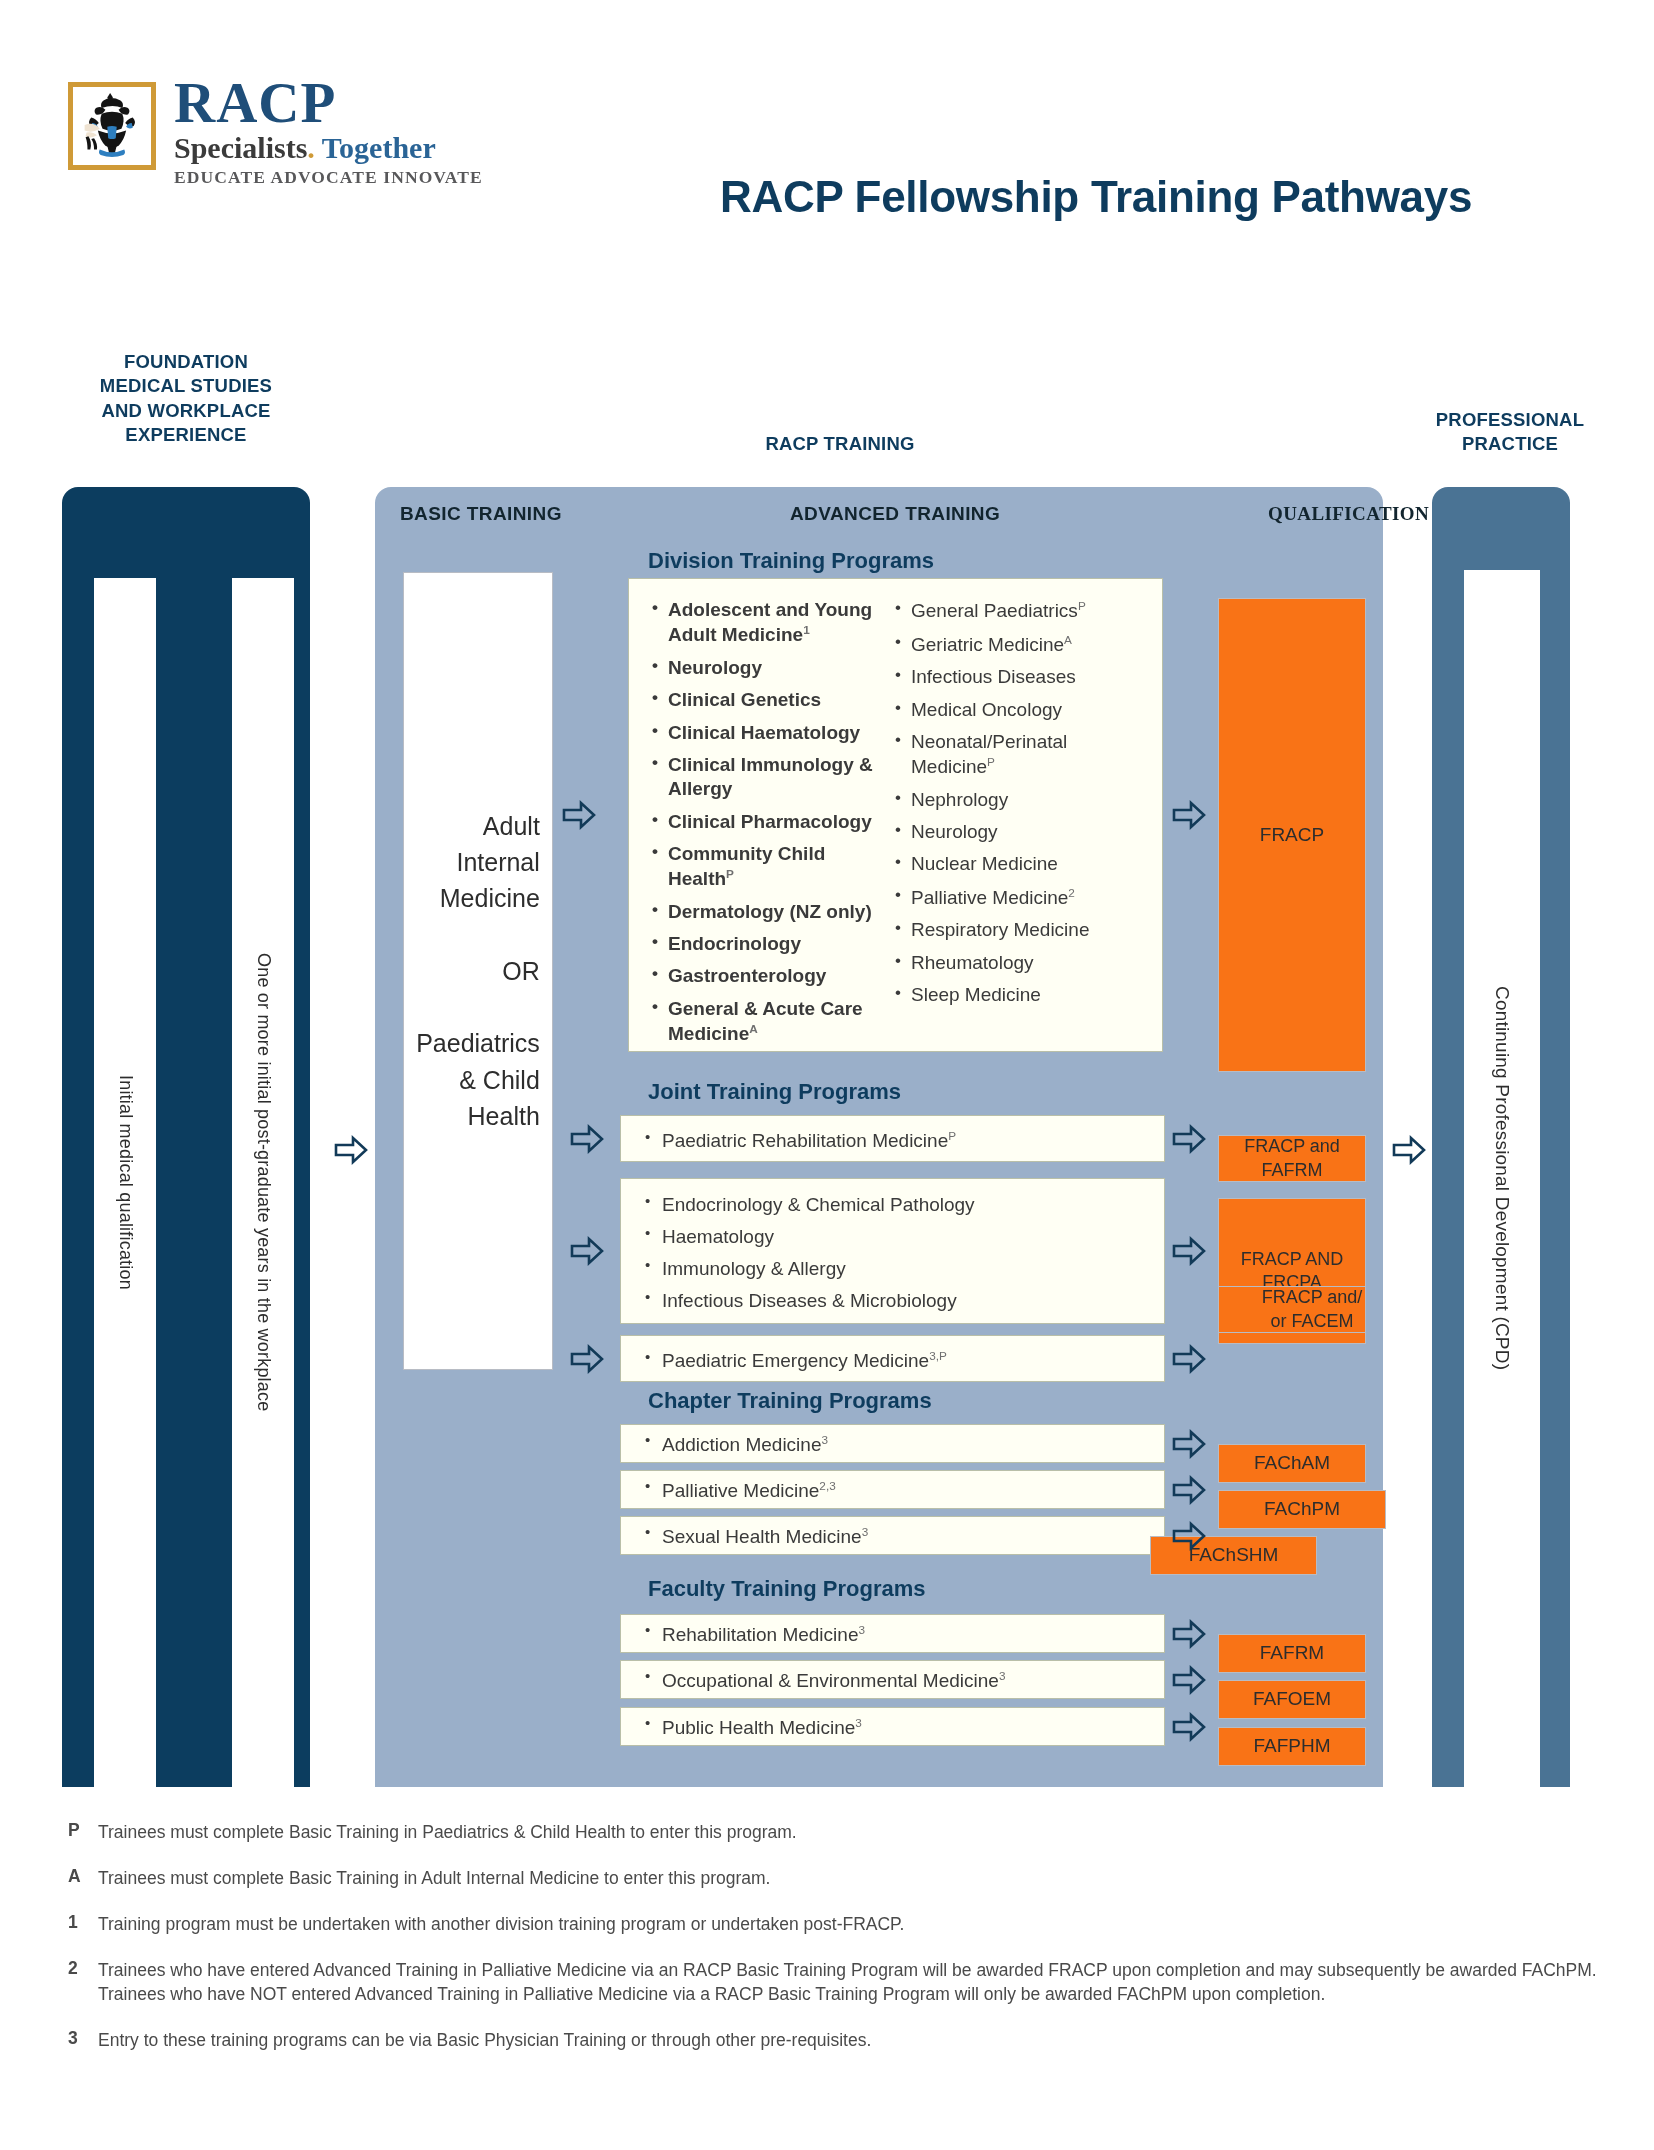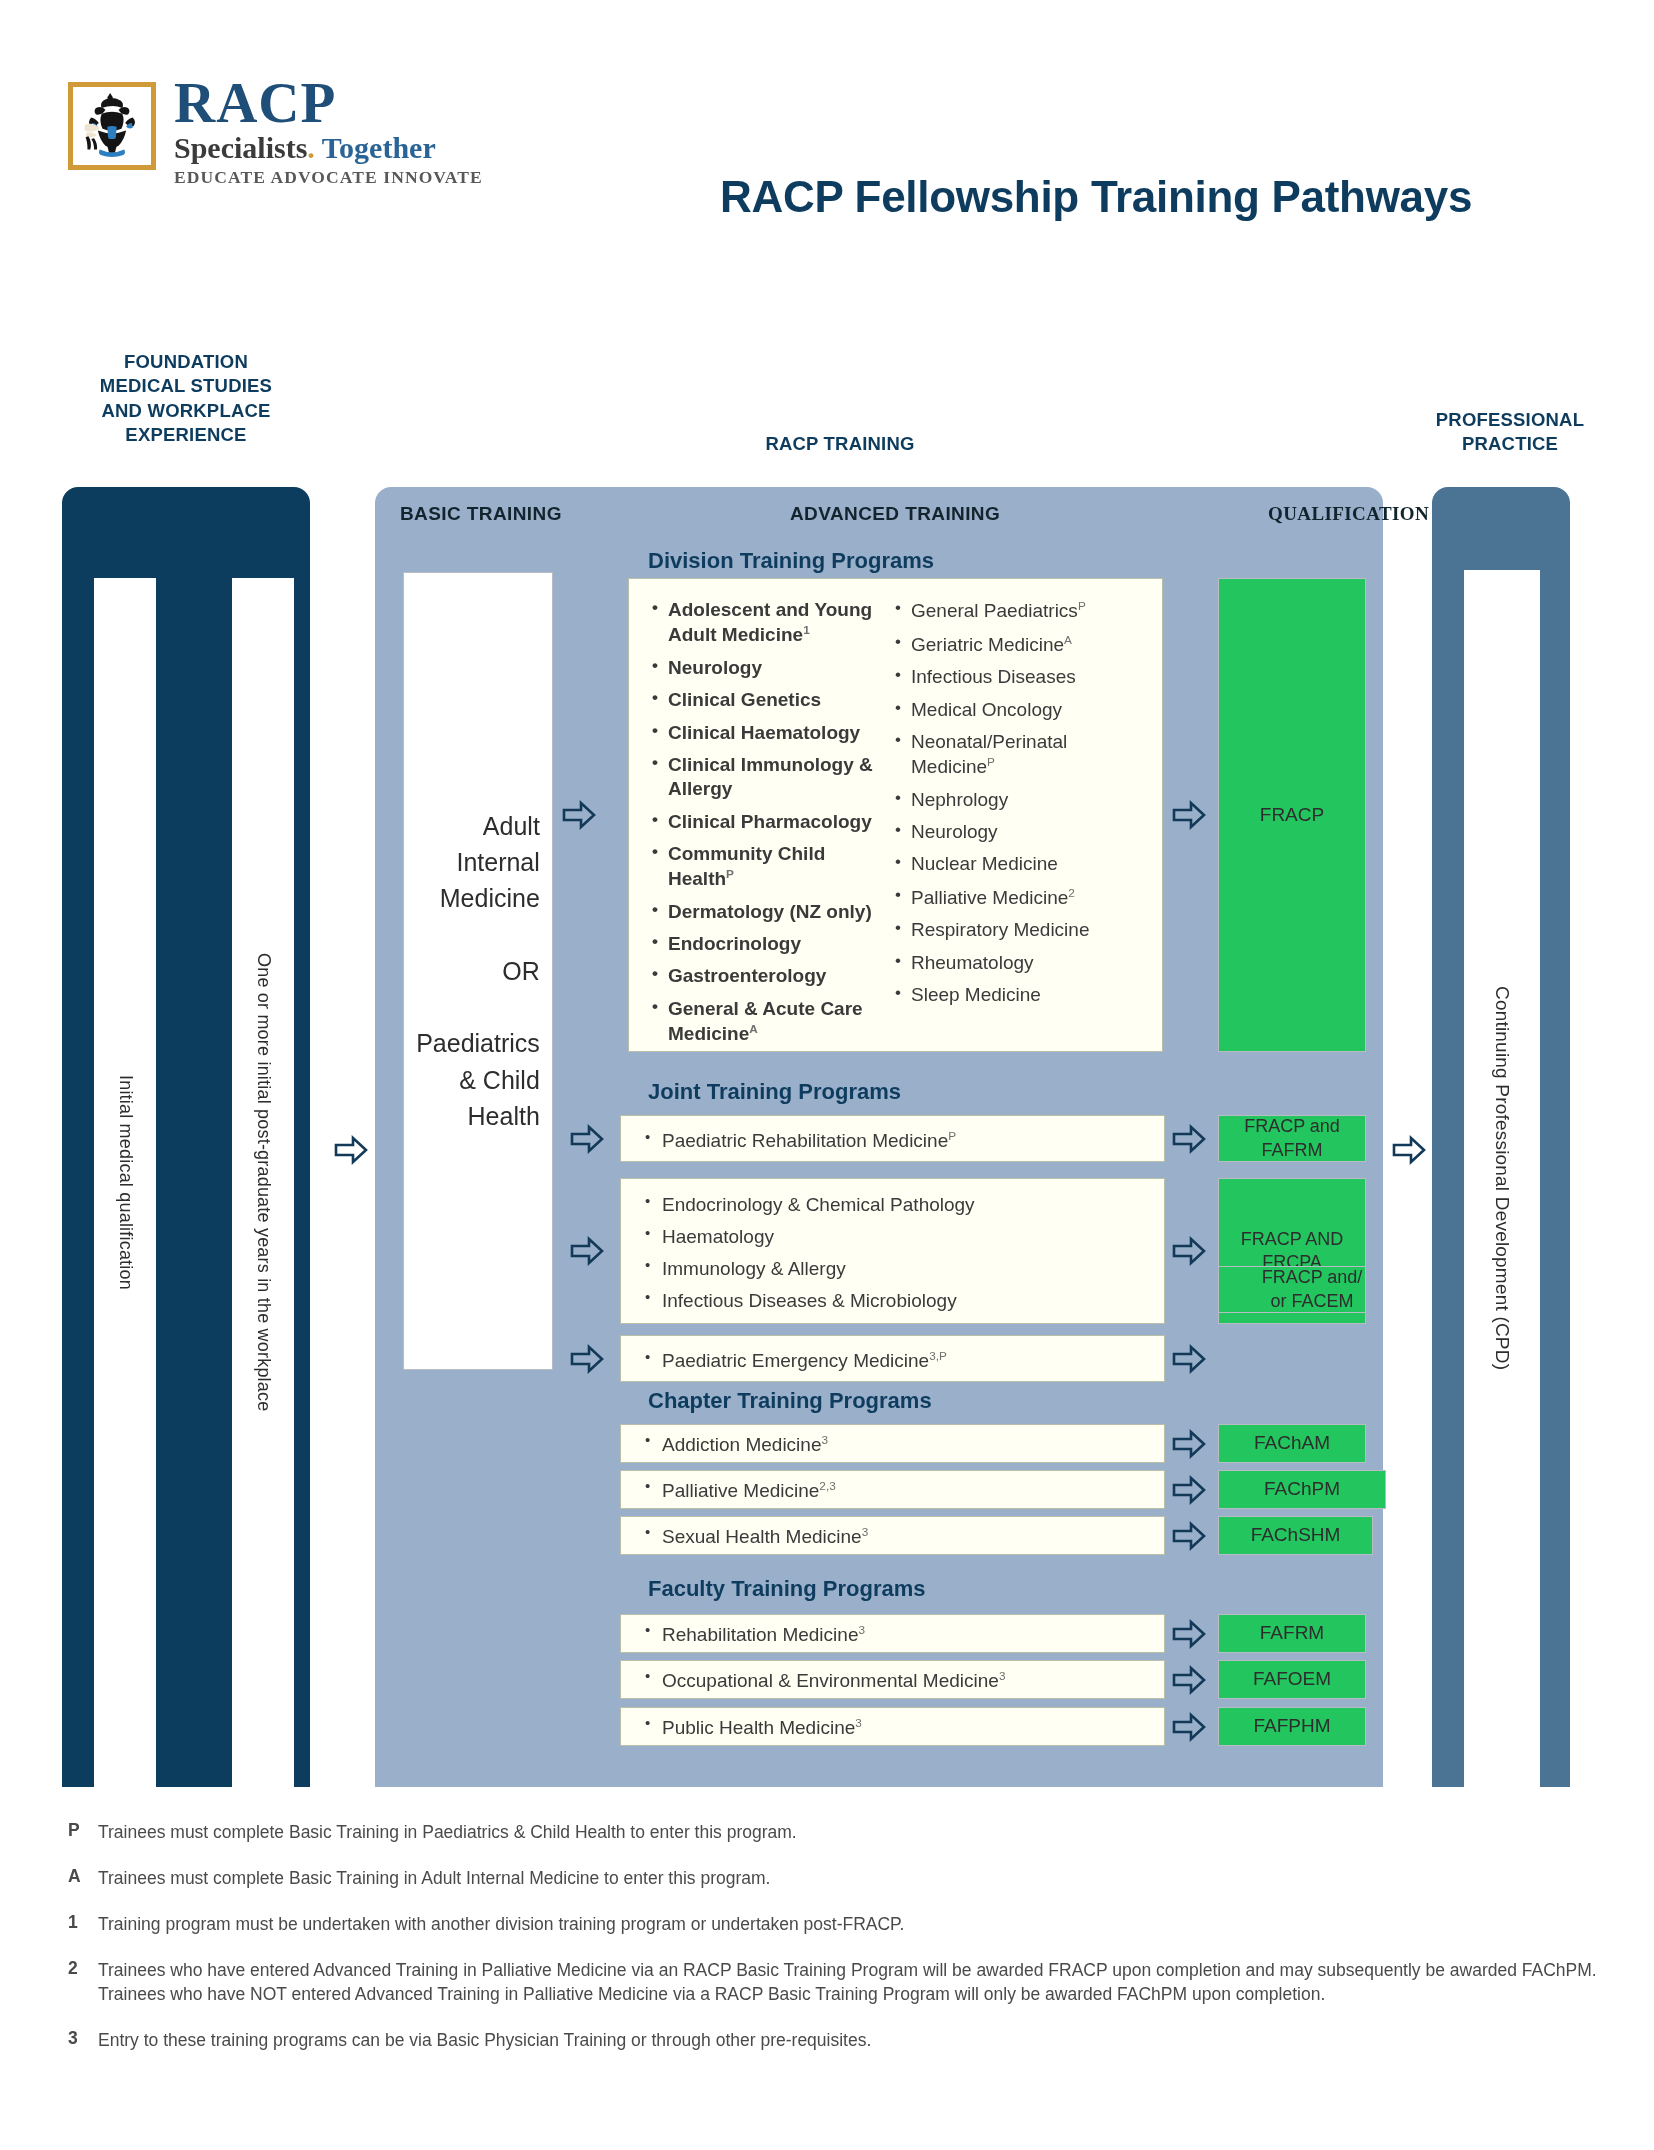--- a/index.html
+++ b/index.html
@@ -174,36 +174,37 @@
   #box-ch1      { left: 620px; top: 1424px; width: 545px; height: 39px; }
   #box-ch2      { left: 620px; top: 1470px; width: 545px; height: 39px; }
   #box-ch3      { left: 620px; top: 1516px; width: 545px; height: 39px; }
   #box-fa1      { left: 620px; top: 1614px; width: 545px; height: 39px; }
   #box-fa2      { left: 620px; top: 1660px; width: 545px; height: 39px; }
   #box-fa3      { left: 620px; top: 1707px; width: 545px; height: 39px; }
 
   
   .qbox {
     position: absolute;
-    background: #22c55e;
+    background: #f97316;
     border: 1.5px solid #b8bcc4;
     display: flex; align-items: center; justify-content: center;
     text-align: center;
     font-size: 19px;
     color: #2d2d2d;
     line-height: 1.3;
     white-space: pre-line;
+    margin-top: 20px;
   }
   #q-fracp      { left: 1218px; top: 578px; width: 148px; height: 474px; }
   #q-fafrm      { left: 1218px; top: 1115px; width: 148px; height: 47px; font-size: 18px; }
   #q-frcpa      { left: 1218px; top: 1178px; width: 148px; height: 146px; font-size: 18px; }
   #q-facem      { left: 1218px; top: 1266px; width: 148px; height: 47px; font-size: 18px; padding-left: 40px; }
   #q-facham     { left: 1218px; top: 1424px; width: 148px; height: 39px; }
   #q-fachpm     { left: 1218px; top: 1470px; width: 168px; height: 39px; }
-  #q-fachshm    { left: 1218px; top: 1516px; width: 155px; height: 39px; }
+  #q-fachshm    { left: 1150px; top: 1516px; width: 167px; height: 39px; }
   #q-fafrm2     { left: 1218px; top: 1614px; width: 148px; height: 39px; }
   #q-fafoem     { left: 1218px; top: 1660px; width: 148px; height: 39px; }
   #q-fafphm     { left: 1218px; top: 1707px; width: 148px; height: 39px; }
 
   
   .prog-list { list-style: none; }
   .prog-list li {
     position: relative;
     padding-left: 18px;
     font-size: 19px;

